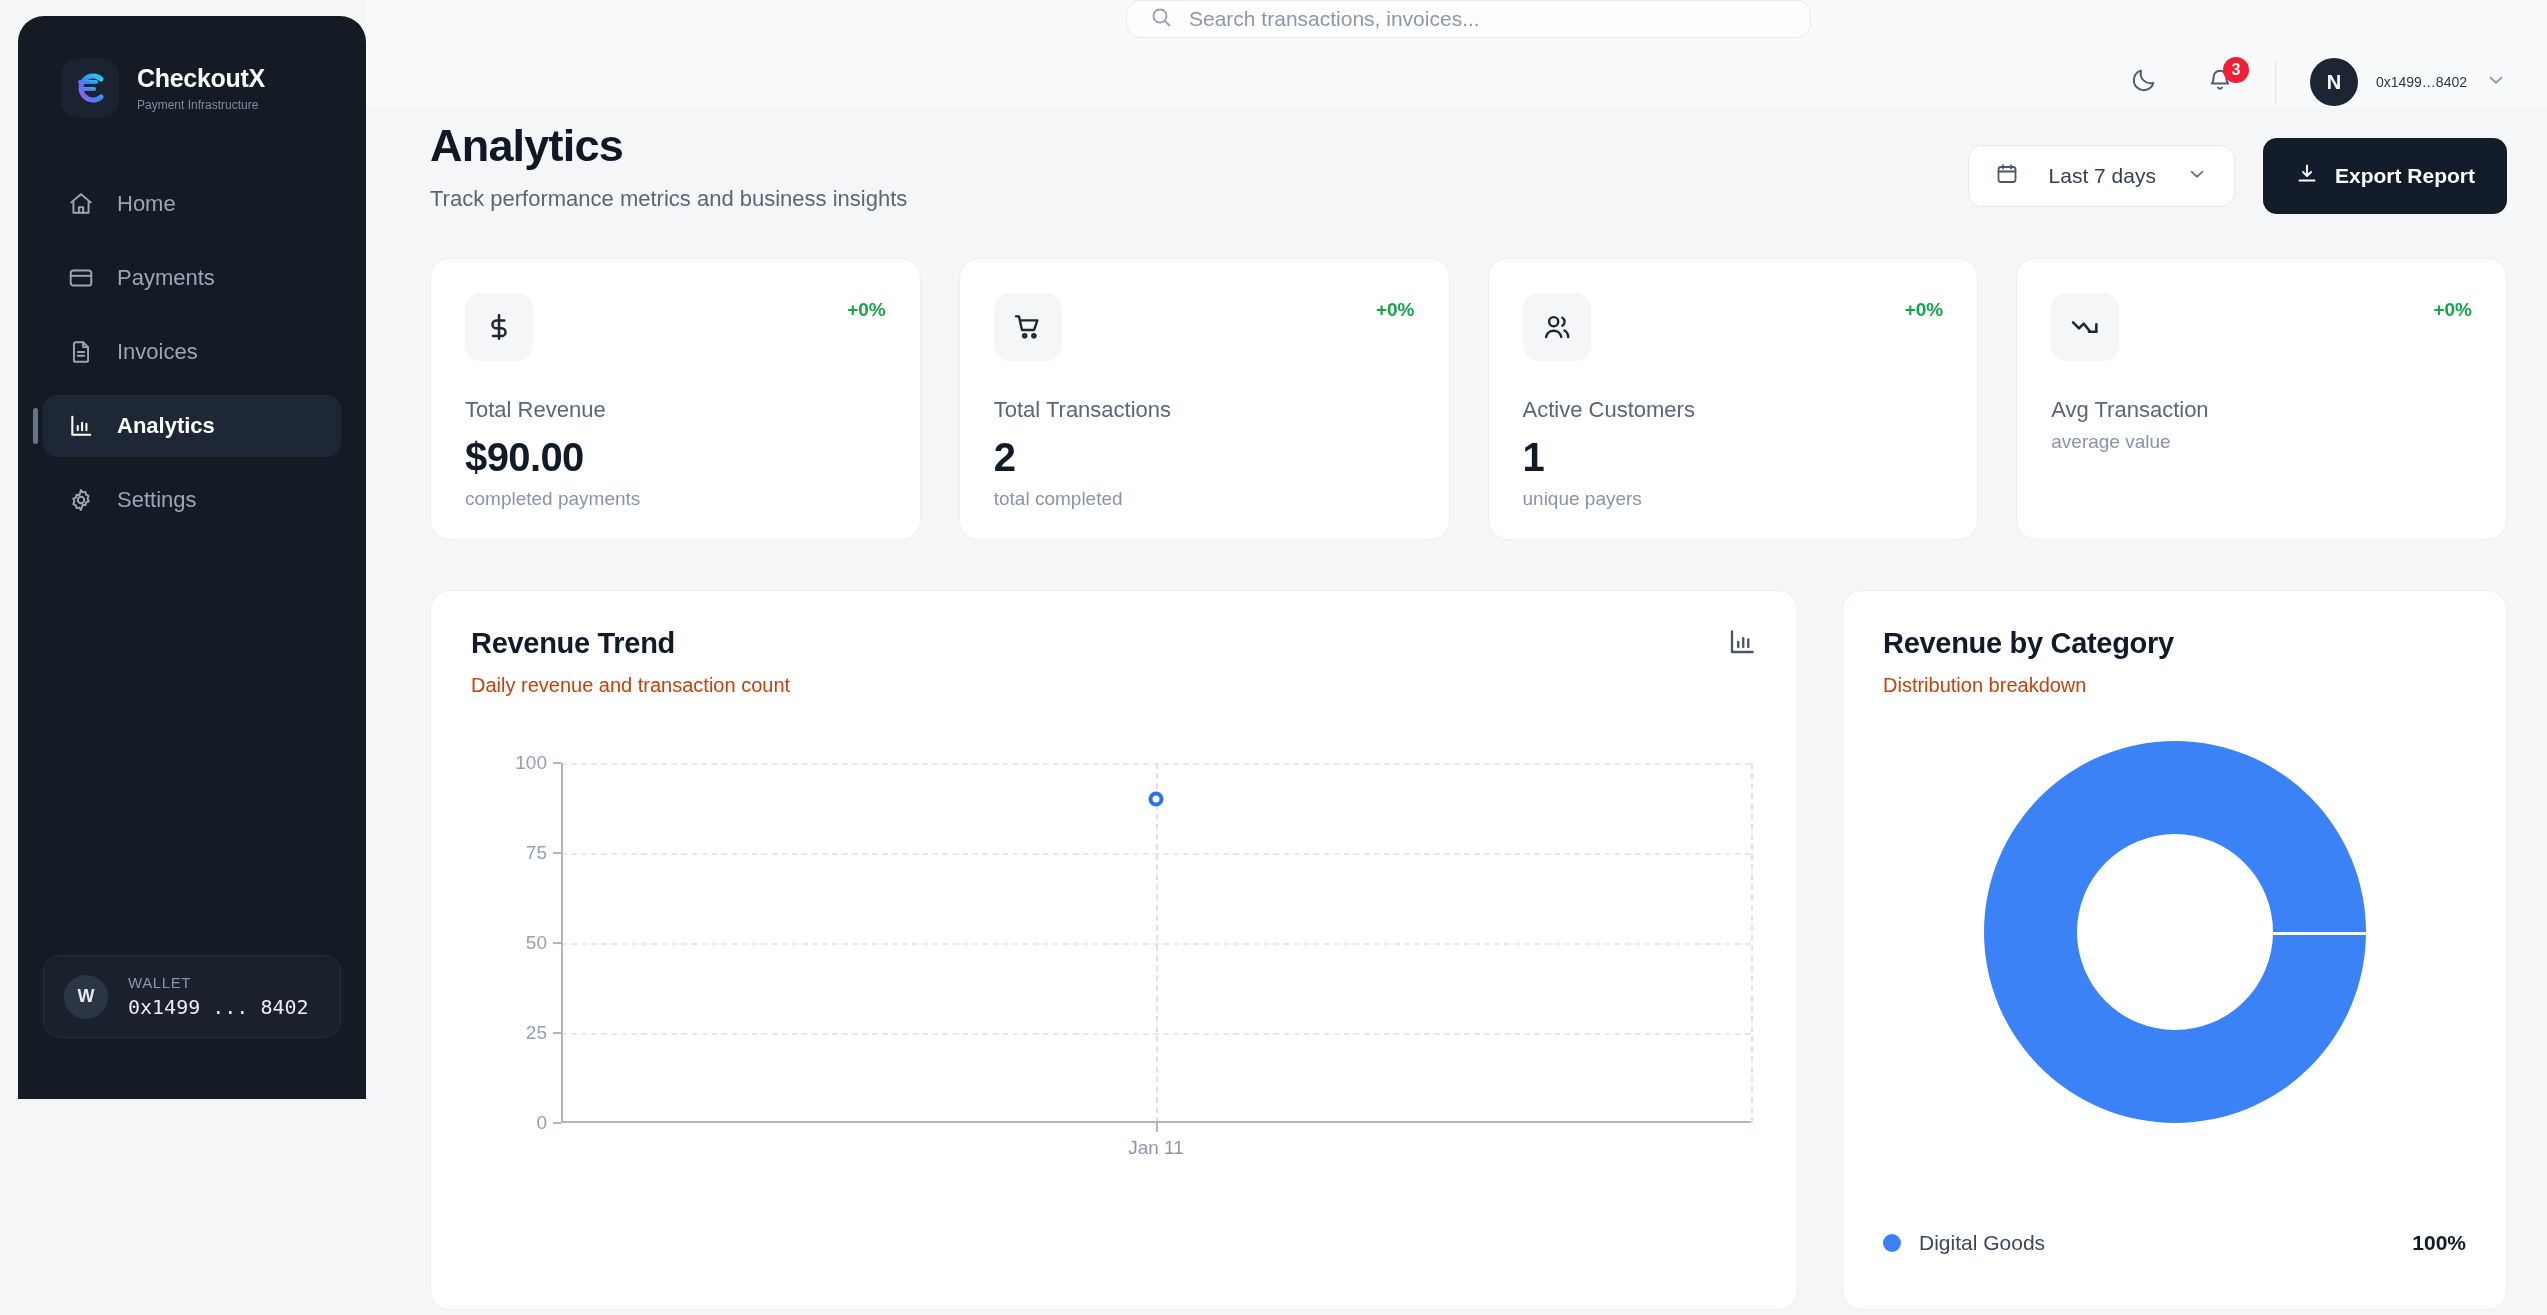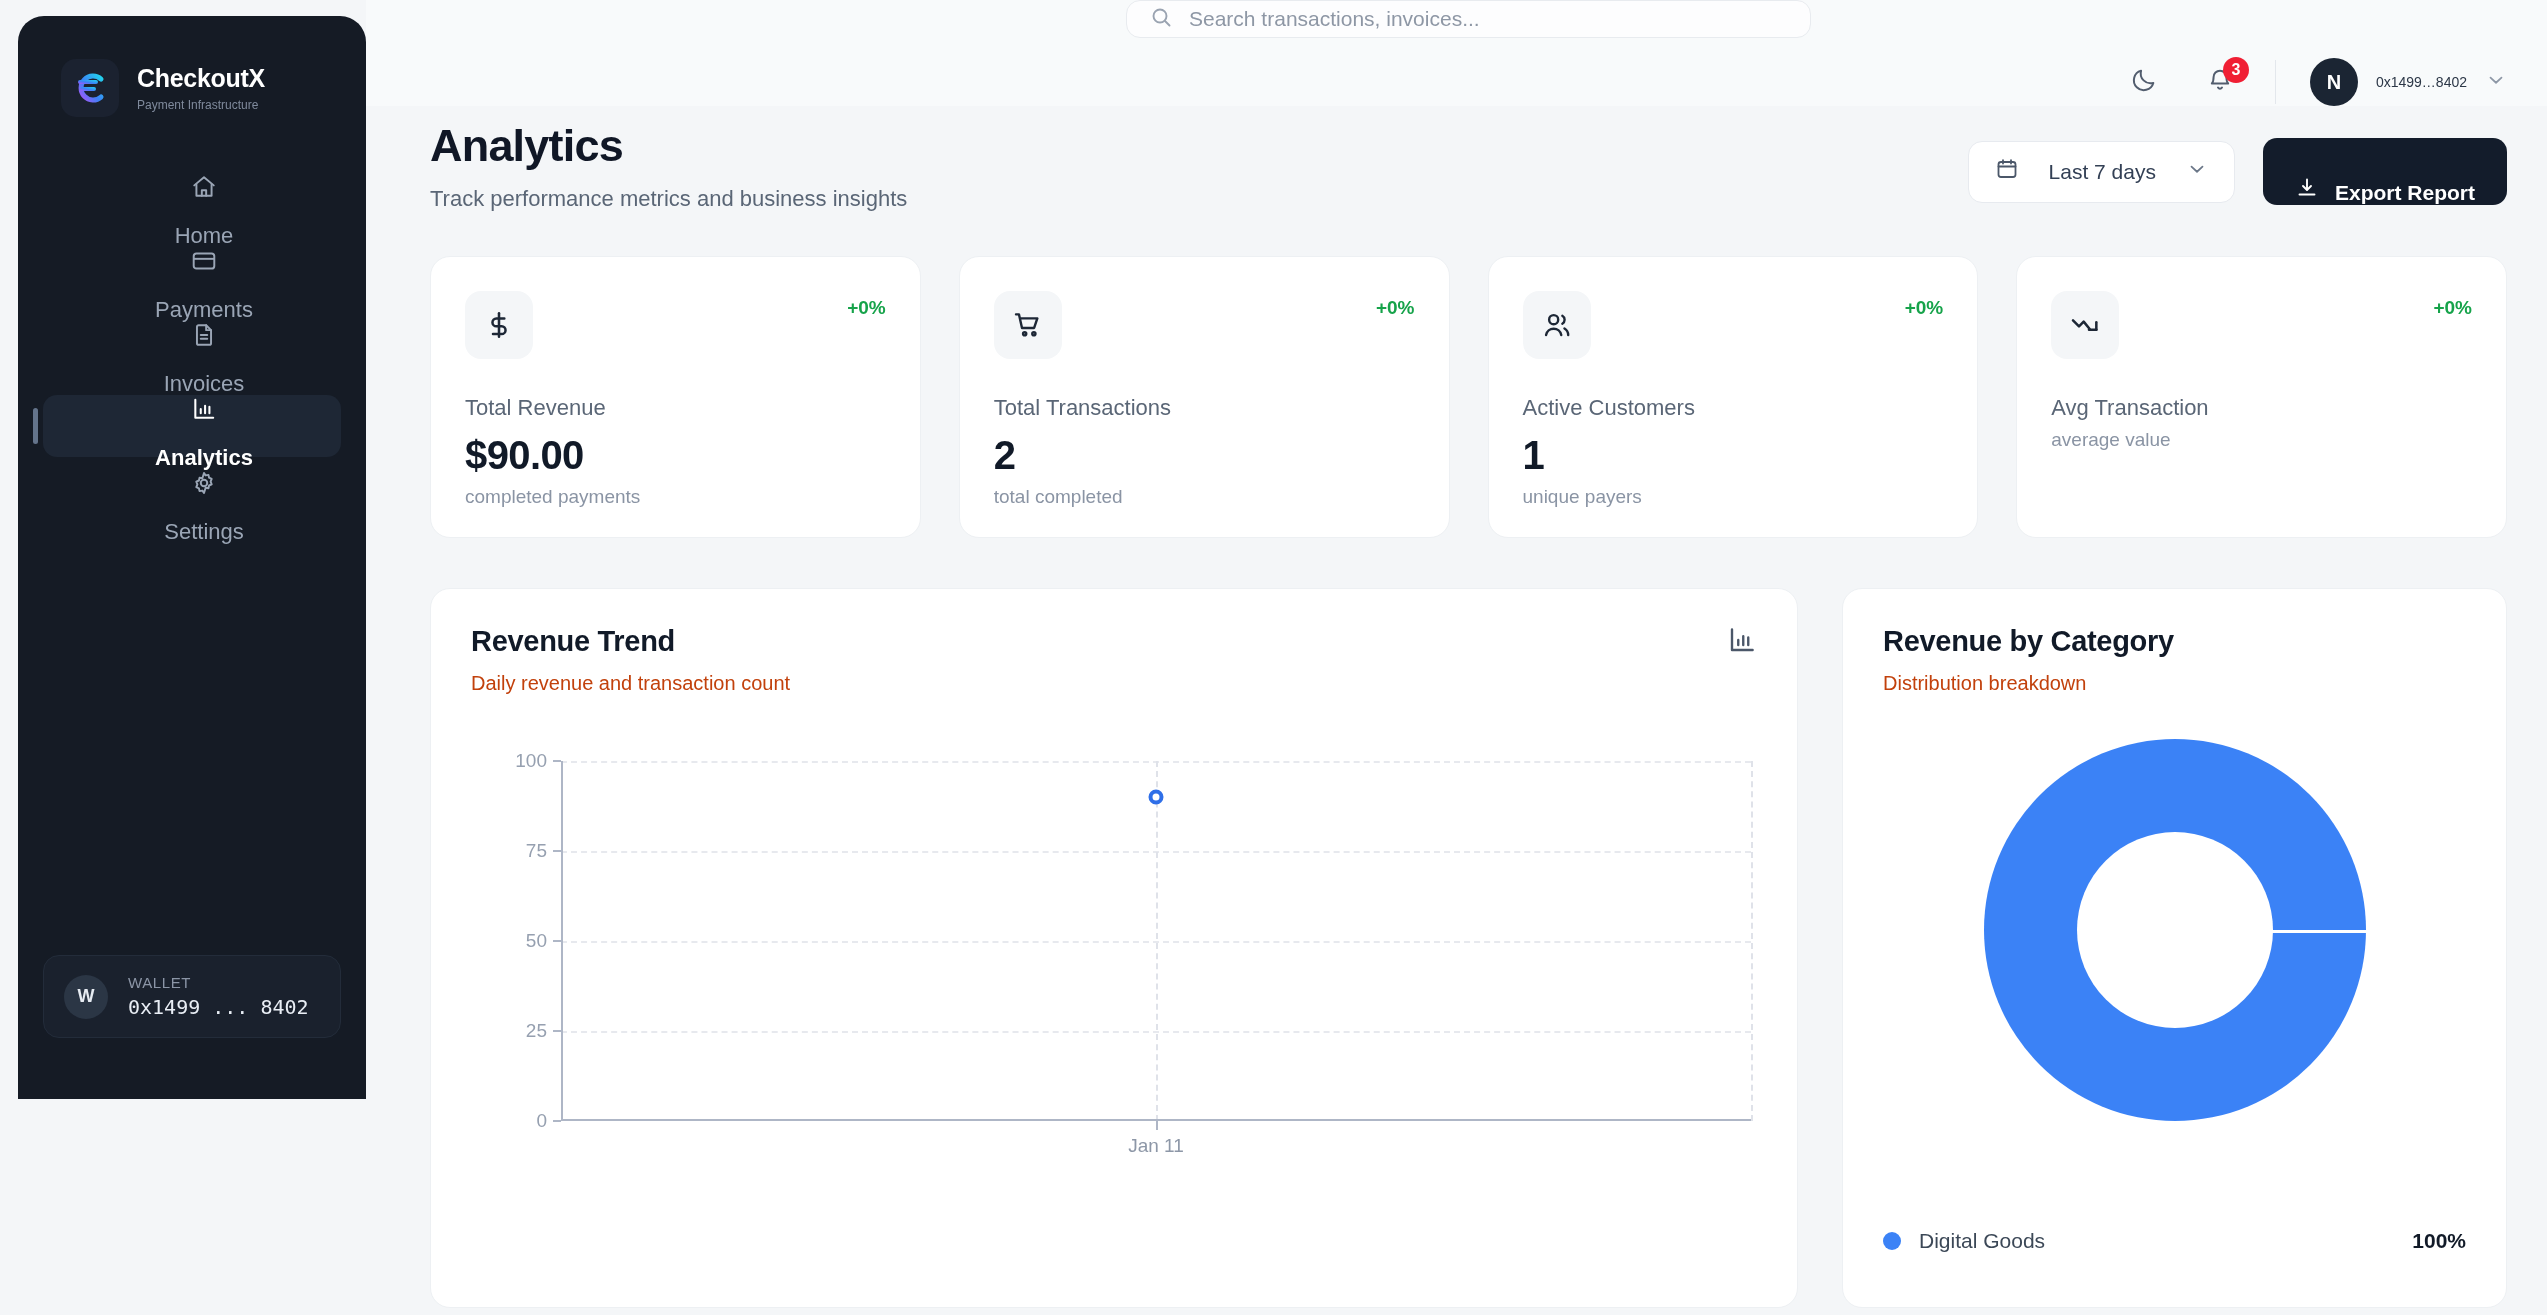--- a/index.html
+++ b/index.html
@@ -33,21 +33,20 @@
   .brand-sub { color: #7f8a9c; font-size: 12px; }
 
   .nav { margin-top: 56px; display: flex; flex-direction: column; gap: 12px; padding: 0 24px; }
   .nav-item {
     position: relative;
     display: flex; align-items: center; gap: 22px;
     height: 62px; padding-left: 24px;
     border-radius: 14px;
     color: #9aa5b5; font-size: 22px;
     cursor: pointer;
-    flex-direction: column;
   }
   .nav-item .nav-ico { width: 28px; height: 28px; display: flex; align-items: center; justify-content: center; flex: none; }
   .nav-item.active { background: #1e2735; color: #ffffff; font-weight: bold; }
   .nav-item.active::before {
     content: ""; position: absolute; left: -10px; top: 13px;
     width: 5px; height: 36px; border-radius: 3px; background: #64748b;
   }
 
   .wallet-wrap { margin-top: auto; padding: 0 24px 60px 24px; }
   .wallet {
@@ -110,23 +109,23 @@
   .page-head { display: flex; align-items: flex-start; }
   .page-title { font-size: 45px; font-weight: bold; color: #101726; letter-spacing: -0.8px; }
   .page-sub { font-size: 22px; color: #5a6676; margin-top: 14px; }
   .head-actions { margin-left: auto; display: flex; align-items: center; gap: 28px; margin-top: 18px; }
   .range-btn {
     height: 62px; background: #ffffff; border: 1px solid #e7eaef;
     border-radius: 14px; display: flex; align-items: center; gap: 30px;
     padding: 0 26px; font-size: 21px; color: #334055; cursor: pointer;
   }
   .export-btn {
-    height: 67px; background: #131c2b; color: #ffffff;
+    height: 76px; background: #131c2b; color: #ffffff;
     border: none; border-radius: 14px;
-    display: flex; align-items: flex-end; gap: 16px;
+    display: flex; align-items: center; gap: 16px;
     padding: 0 32px; font-size: 21px; font-weight: bold; cursor: pointer;
     font-family: "Liberation Sans", sans-serif;
   }
 
   
   .stats { display: grid; grid-template-columns: repeat(4, 1fr); gap: 38px; margin-top: 44px; }
   .stat-card {
     background: #ffffff; border: 1px solid #edf0f3;
     border-radius: 20px; padding: 34px 34px 38px 34px;
     height: 282px; position: relative;

